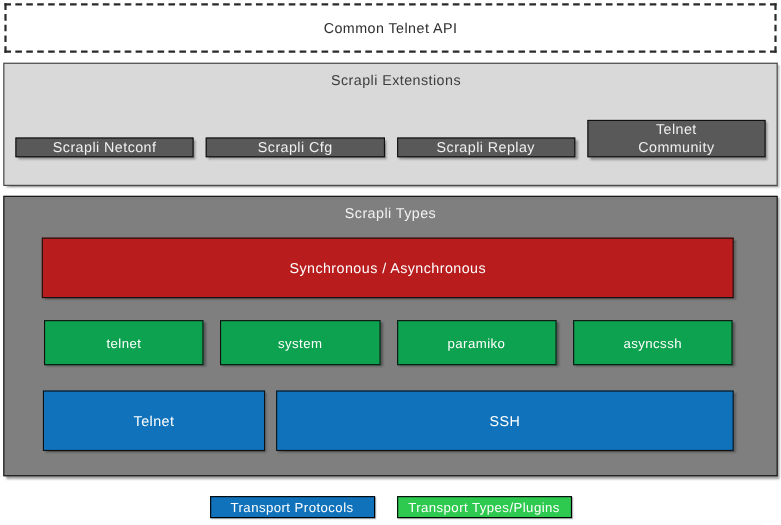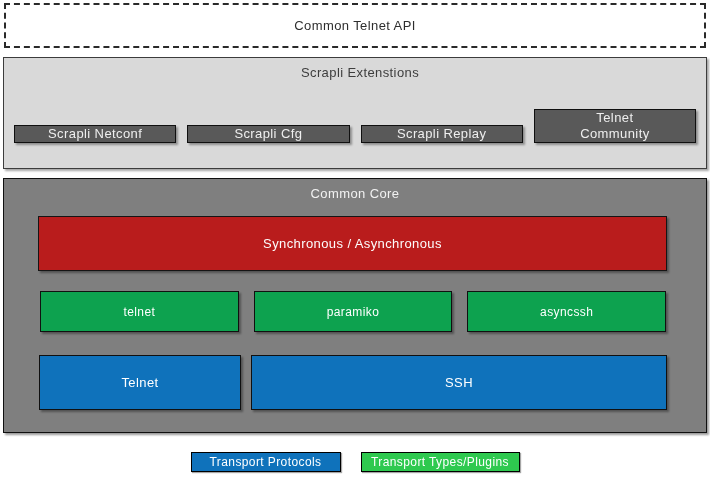--- a/index.html
+++ b/index.html
@@ -83,21 +83,21 @@
     border: 1px solid #101010;
     box-shadow: 2px 2px 2px rgba(0,0,0,0.35);
     color: #ffffff; font-size: 13px;
   }
   .proto-telnet { flex: 0 0 202px; }
   .proto-ssh { flex: 1; }
 
   
   .legend-row {
     position: absolute; left: 0; top: 451px; width: 710px; height: 21px;
-    display: flex; justify-content: center; gap: 20px; align-items: center;
+    display: flex; justify-content: center; gap: 20px;
   }
   .legend-item {
     height: 20px; color: #ffffff; font-size: 12px;
     border: 1px solid #000000;
     box-shadow: 1px 1px 1px rgba(0,0,0,0.35);
   }
   .legend-protocols { width: 150px; background: #0f72bb; }
   .legend-types { width: 159px; background: #2ec94f; }
 </style>
 </head>
@@ -121,29 +121,32 @@
       <div class="ext-box center">
         <span>Scrapli Replay</span>
       </div>
       <div class="ext-box center">
         <span class="label-narrow">Telnet Community</span>
       </div>
     </div>
   </div>
 
   <div class="core-container">
-    <div class="core-title">Common Core</div>
+    <div class="core-title">Scrapli Types</div>
 
     <div class="sync-box center">
       <span>Synchronous / Asynchronous</span>
     </div>
 
     <div class="plugins-row">
       <div class="plugin-box center">
         <span>telnet</span>
+      </div>
+      <div class="plugin-box center">
+        <span>system</span>
       </div>
       <div class="plugin-box center">
         <span>paramiko</span>
       </div>
       <div class="plugin-box center">
         <span>asyncssh</span>
       </div>
     </div>
 
     <div class="protocols-row">

